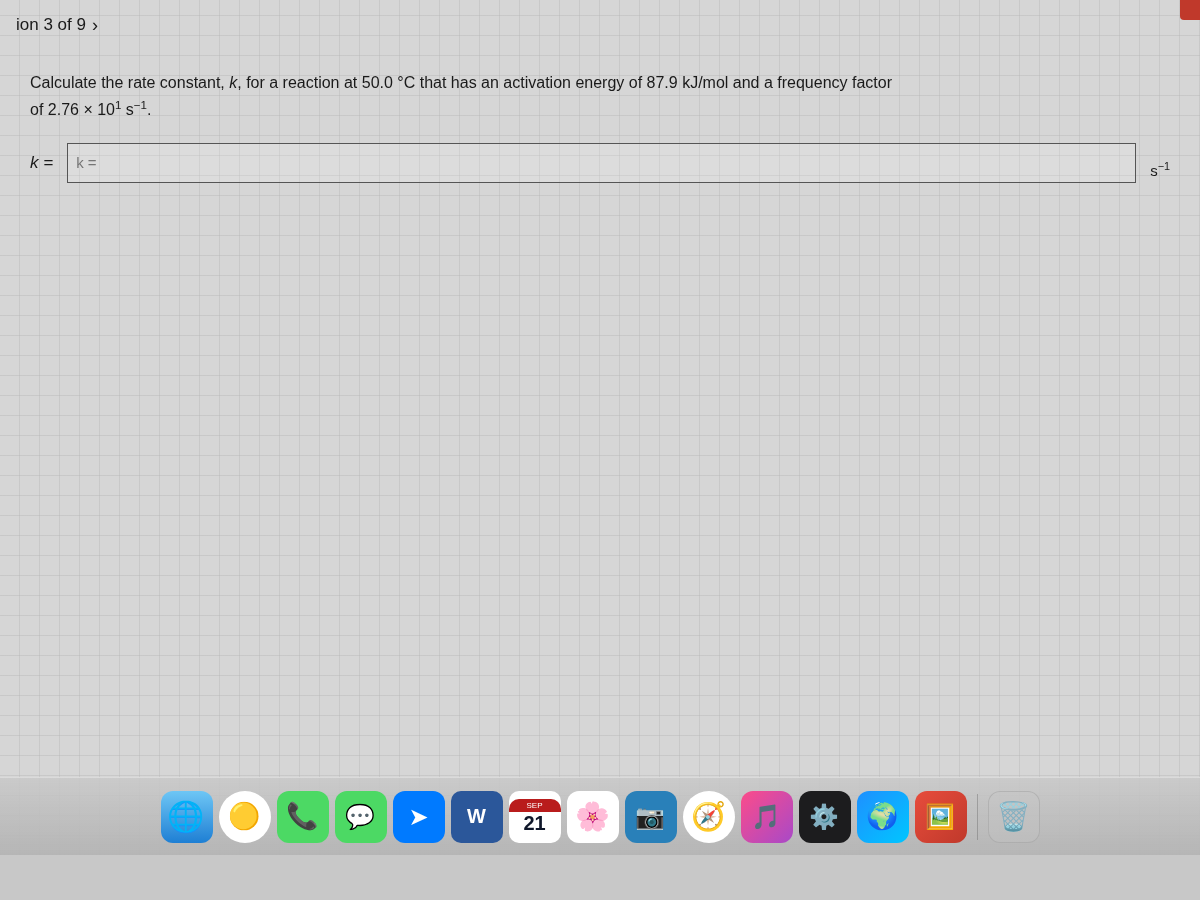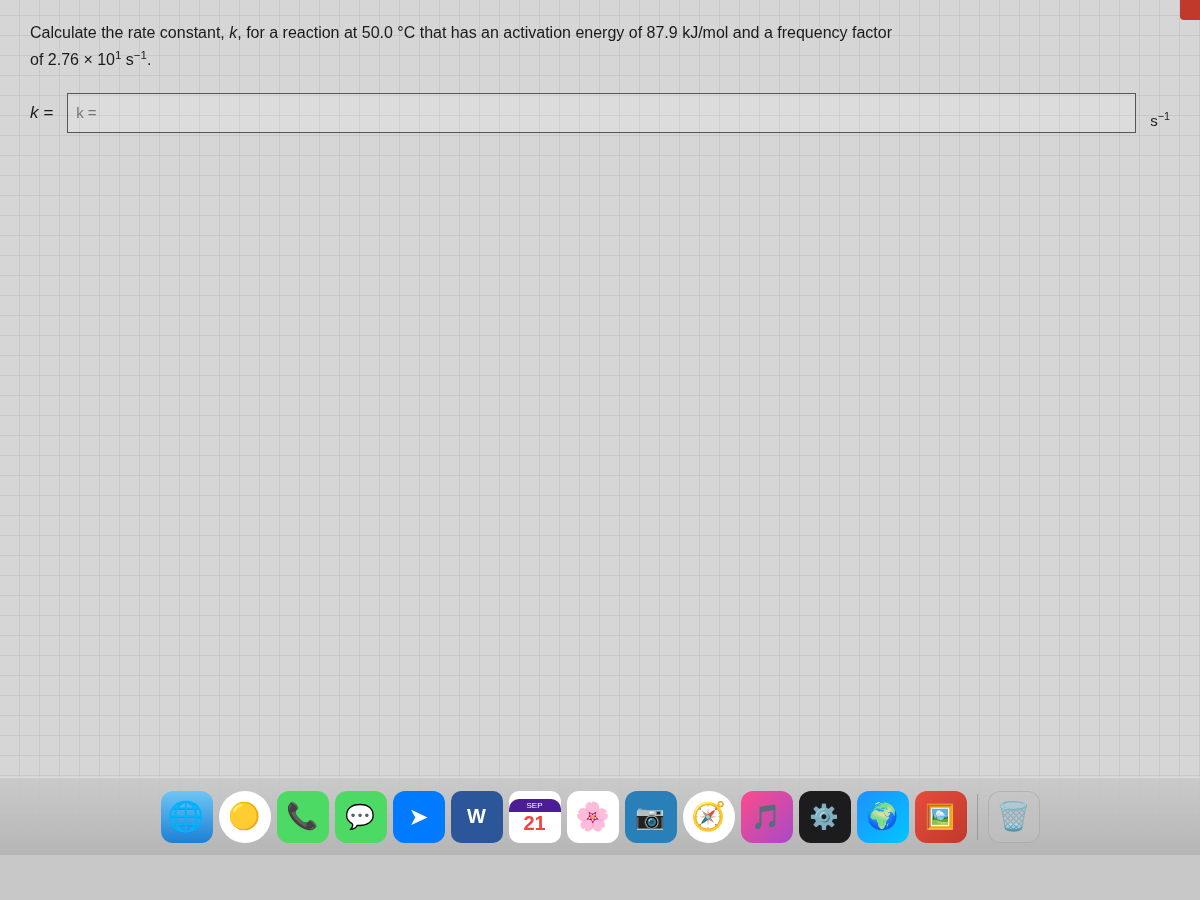--- a/index.html
+++ b/index.html
@@ -155,33 +155,33 @@
       display: flex;
       flex-direction: column;
       align-items: center;
       justify-content: center;
       border-radius: 10px;
       width: 52px;
       height: 52px;
     }
 
     .dock-calendar .cal-header {
-      background: #4c1d95;
+      background: #b91c1c;
       color: white;
       width: 100%;
       text-align: center;
       font-size: 8px;
       border-radius: 10px 10px 0 0;
       padding: 2px 0;
     }
 
     .dock-calendar .cal-day {
       font-size: 20px;
       font-weight: bold;
-      color: #ef4444;
+      color: #0f172a;
     }
 
     .dock-icon.zoom-cam {
       background: #2980b9;
       color: white;
       font-size: 20px;
     }
 
     .dock-icon.music {
       background: linear-gradient(135deg, #fc4c8a, #c849c8);
@@ -215,20 +215,26 @@
       border-radius: 0 0 0 4px;
     }
   </style>
 </head>
 <body>
 
 <div class="main-content">
 
   <div class="top-right-corner"></div>
 
+  <div class="top-bar">
+    <div class="question-nav">
+      <span class="question-nav-text">ion 3 of 9</span>
+      <span class="chevron-right">›</span>
+    </div>
+  </div>
 
   <div class="question-area">
     <div class="question-text">
       <span>Calculate the rate constant, </span><em>k</em><span>, for a reaction at 50.0 °C that has an activation energy of 87.9 kJ/mol and a frequency factor</span>
       <br>
       <span>of 2.76 × 10<sup>1</sup> s<sup>−1</sup>.</span>
     </div>
 
     <div class="answer-row">
       <span class="k-label"><em>k</em> =</span>

